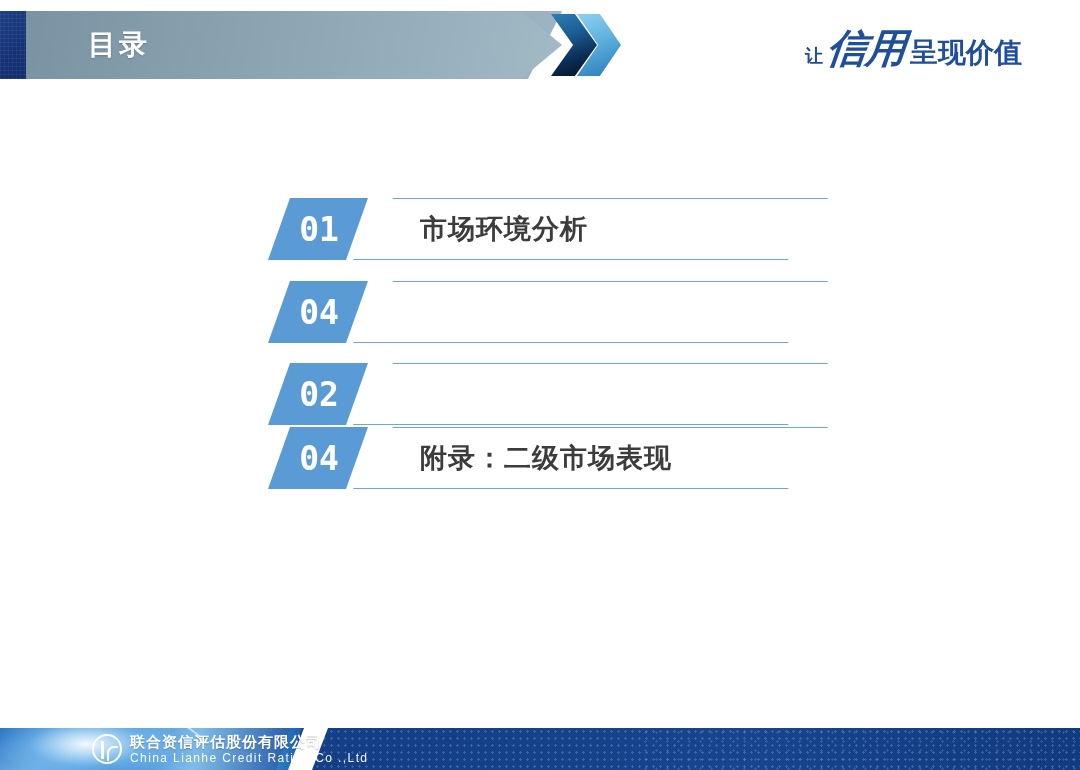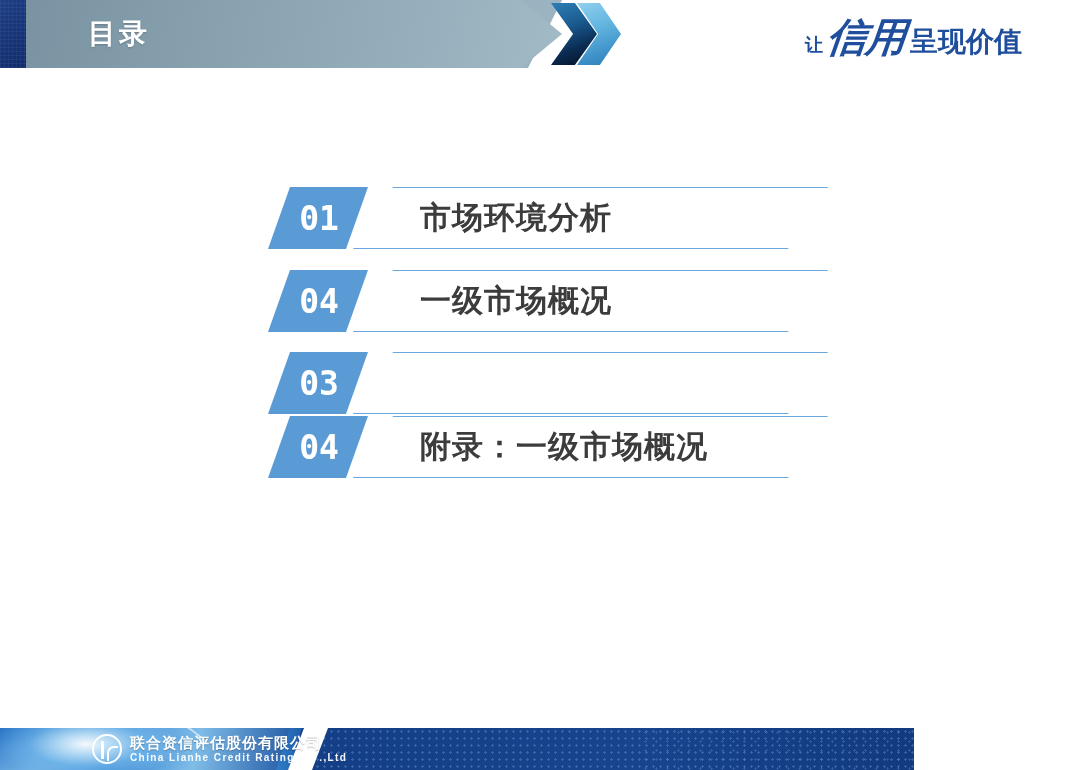--- a/index.html
+++ b/index.html
@@ -2,21 +2,21 @@
 <html><head>
 <meta charset="utf-8">
 <style>
   html,body{margin:0;padding:0;}
   body{
     width:1080px;height:770px;
     background:#ffffff;
     font-family:"Liberation Sans","DejaVu Sans",sans-serif;
     overflow:hidden;position:relative;
   }
-  .slide{position:absolute;inset:0;background:#fff;}
+  .slide{position:absolute;inset:0;background:#fff;margin-top:11px;}
 
   
   .header{position:absolute;left:0;top:0;width:1080px;height:68px;}
   .hdr-navy{
     position:absolute;left:0;top:0;width:26px;height:68px;
     background:linear-gradient(135deg,#1d3f86 0%,#17357a 45%,#122c6b 100%);
   }
   .hdr-navy::after{
     content:"";position:absolute;inset:0;
     background-image:
@@ -91,26 +91,26 @@
   .row-num{
     position:absolute;left:0;top:0;width:100px;height:62px;
     display:flex;align-items:center;justify-content:center;
     font-family:"DejaVu Sans Mono","Liberation Mono",monospace;
     font-size:33px;font-weight:bold;color:#ffffff;
     letter-spacing:0px;padding-left:2px;box-sizing:border-box;
   }
   .row-label{
     position:absolute;left:152px;top:0;height:62px;
     display:flex;align-items:center;
-    font-size:31px;font-weight:bold;color:#3c3c3c;
+    font-size:27px;font-weight:bold;color:#3c3c3c;
     letter-spacing:1px;
   }
 
   
-  .footer{position:absolute;left:0;bottom:0;width:914px;height:42px;overflow:hidden;}
+  .footer{position:absolute;left:0;bottom:0;width:1080px;height:42px;overflow:hidden;}
   .ft-dark{
     position:absolute;inset:0;
     background:linear-gradient(90deg,#123a7e 0%,#143f86 35%,#17448d 70%,#123a7e 100%);
   }
   .ft-dots{
     position:absolute;left:300px;top:0;right:0;bottom:0;
     background-image:radial-gradient(circle,rgba(120,175,230,.33) 1.1px,transparent 1.2px);
     background-size:7px 7px;
   }
   .ft-dots2{
@@ -161,21 +161,21 @@
     content:"";position:absolute;left:13px;top:10px;width:9px;height:13px;
     border:2.5px solid #ffffff;border-bottom:none;border-right:none;
     border-top-left-radius:7px;
   }
   .ft-txt{margin-left:8px;line-height:1.05;}
   .ft-cn{
     font-size:15px;font-weight:bold;color:#ffffff;letter-spacing:1px;
     text-shadow:0 1px 1px rgba(0,0,0,.25);
   }
   .ft-en{
-    font-size:10px;font-weight:bold;color:#ffffff;letter-spacing:1.4px;
+    font-size:12px;font-weight:normal;color:#ffffff;letter-spacing:1.4px;
     margin-top:2px;opacity:.96;
   }
 </style>
 </head>
 <body>
 
 <div class="slide">
 
   <div class="header">
     <div class="hdr-navy"></div>
@@ -198,34 +198,33 @@
       <div class="row-outline"></div>
       <div class="row-badge"></div>
       <div class="row-num">01</div>
       <div class="row-label">市场环境分析</div>
     </div>
 
     <div class="toc-row" style="top:270px">
       <div class="row-outline"></div>
       <div class="row-badge"></div>
       <div class="row-num">04</div>
-      <div class="row-label">一级市场概况</div>
     </div>
 
     <div class="toc-row" style="top:352px">
       <div class="row-outline"></div>
       <div class="row-badge"></div>
-      <div class="row-num">03</div>
+      <div class="row-num">02</div>
     </div>
 
     <div class="toc-row" style="top:416px">
       <div class="row-outline"></div>
       <div class="row-badge"></div>
       <div class="row-num">04</div>
-      <div class="row-label">附录：一级市场概况</div>
+      <div class="row-label">附录：二级市场表现</div>
     </div>
 
   </div>
 
   <div class="footer">
     <div class="ft-dark"></div>
     <div class="ft-dots"></div>
     <div class="ft-dots2"></div>
     <div class="ft-globe">
       <div class="ft-arc"></div>

